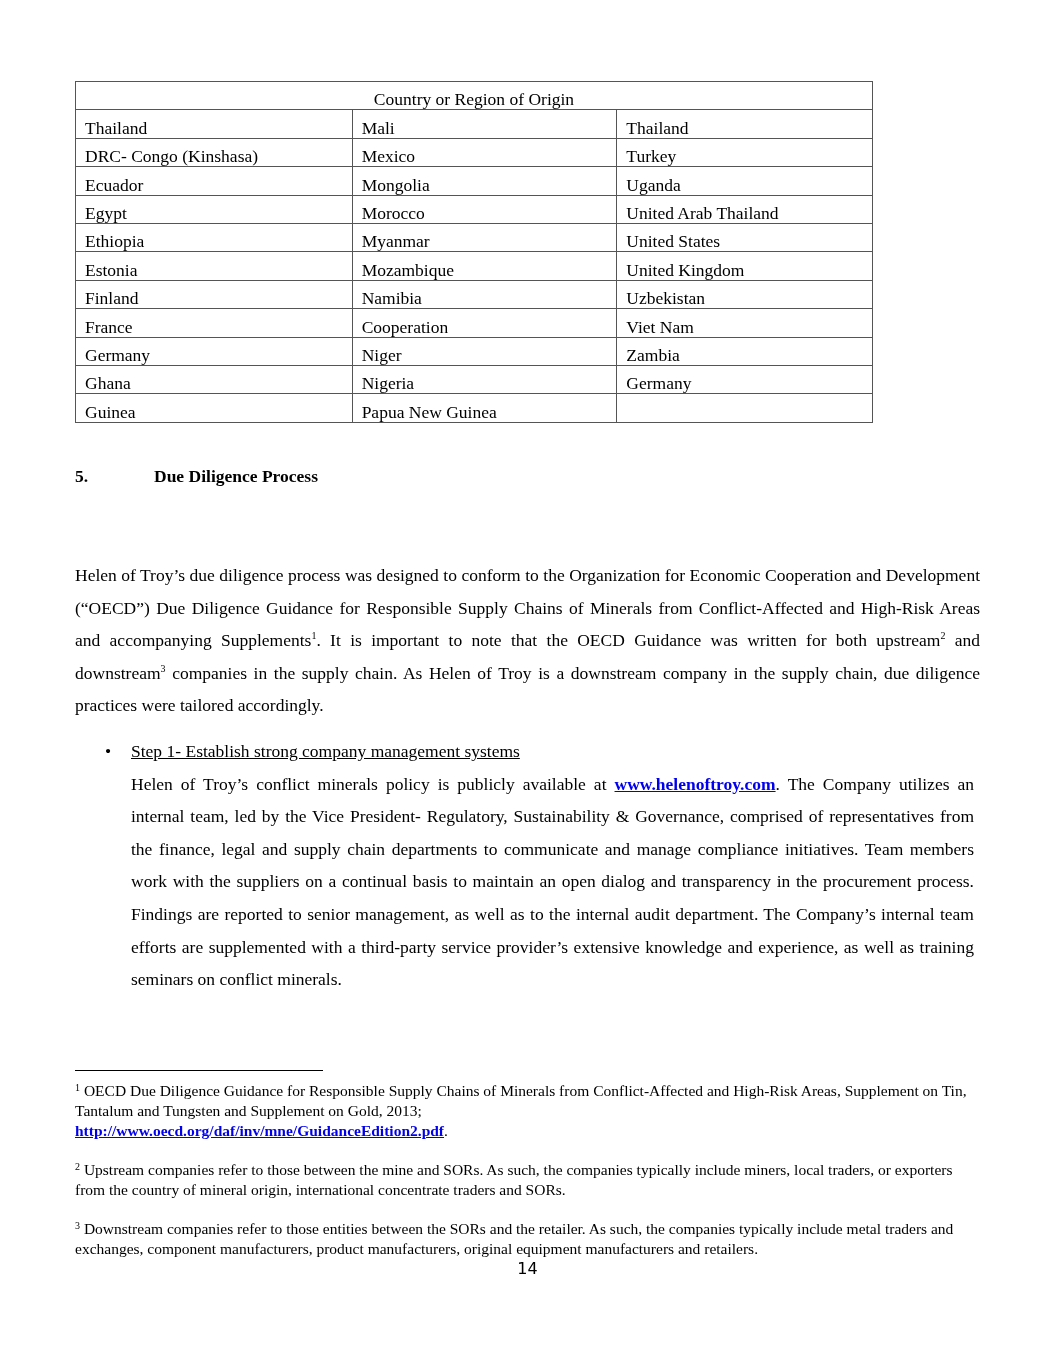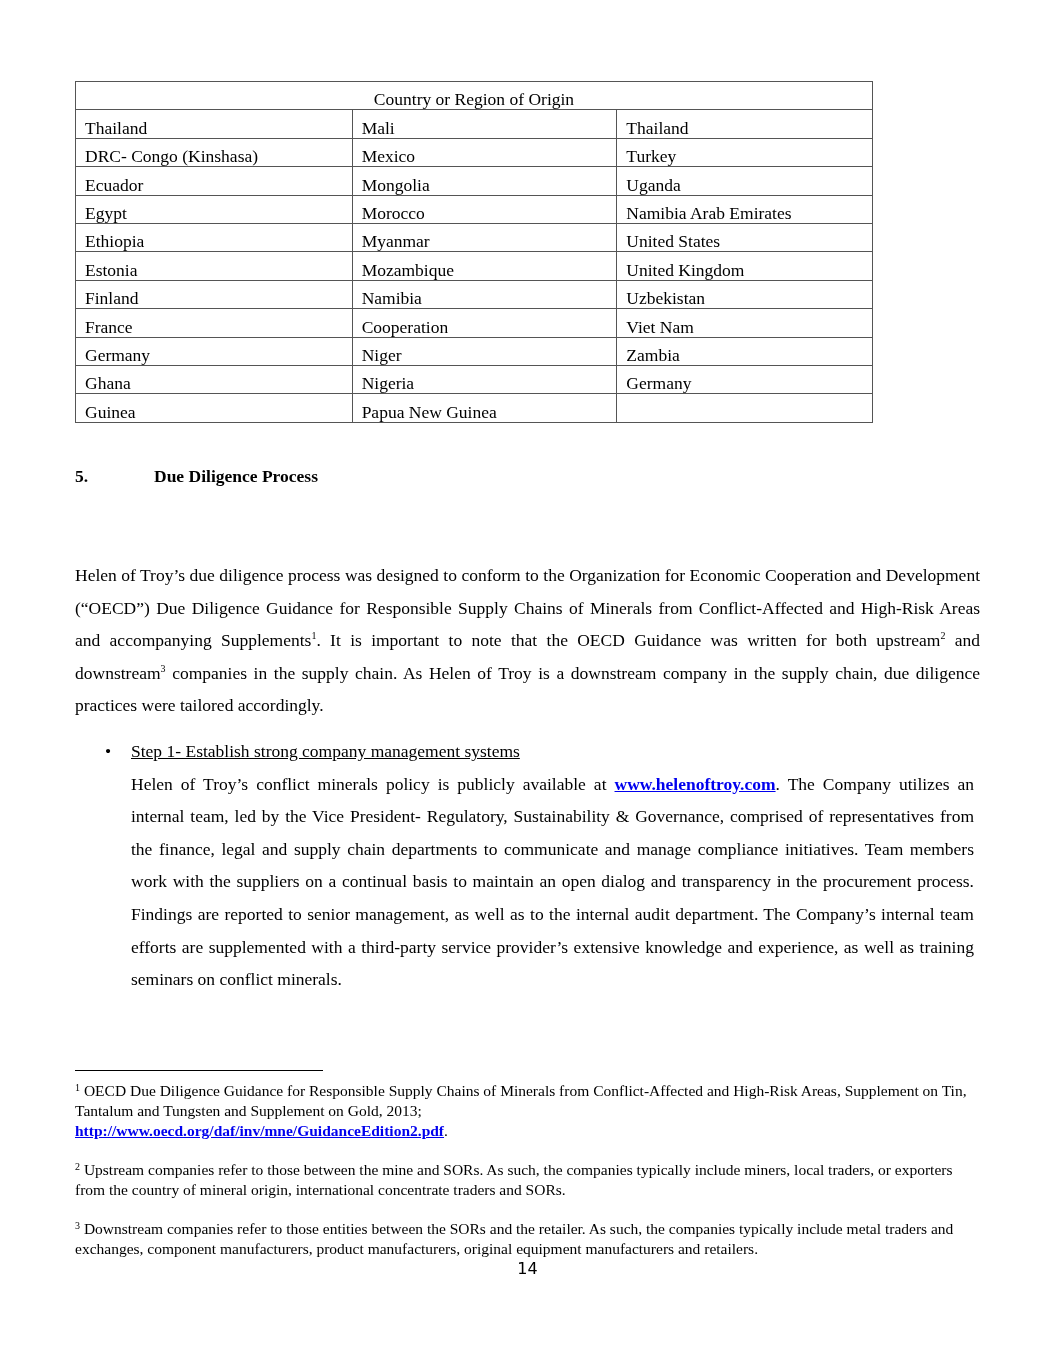--- a/index.html
+++ b/index.html
@@ -68,21 +68,21 @@
           <td>Turkey</td>
         </tr>
         <tr>
           <td>Ecuador</td>
           <td>Mongolia</td>
           <td>Uganda</td>
         </tr>
         <tr>
           <td>Egypt</td>
           <td>Morocco</td>
-          <td>Namibia Arab Emirates</td>
+          <td>United Arab Thailand</td>
         </tr>
         <tr>
           <td>Ethiopia</td>
           <td>Myanmar</td>
           <td>United States</td>
         </tr>
         <tr>
           <td>Estonia</td>
           <td>Mozambique</td>
           <td>United Kingdom</td>

